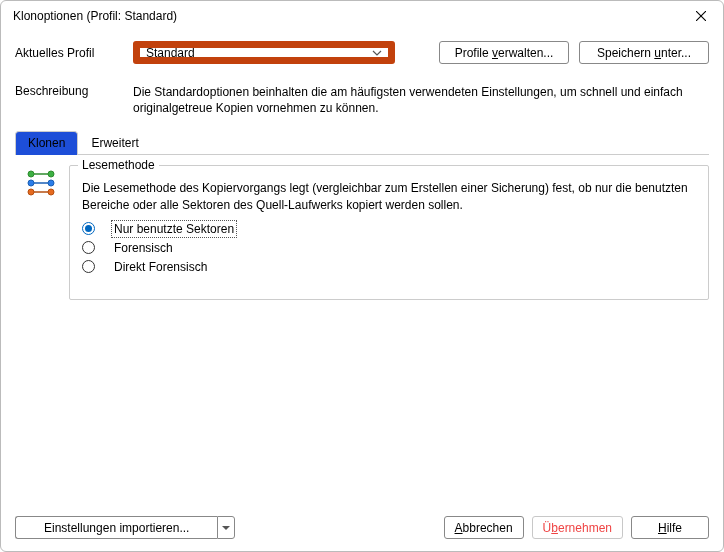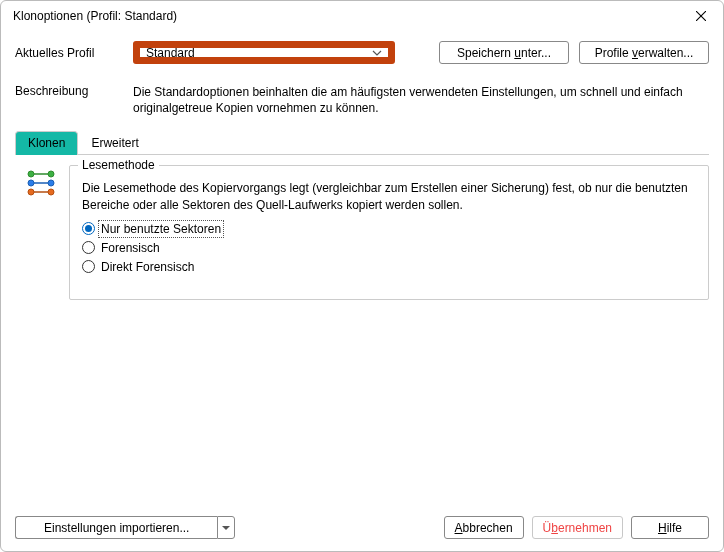--- a/index.html
+++ b/index.html
@@ -86,21 +86,21 @@
     font-size: 12px;
     border: 1px solid transparent;
     border-bottom: none;
     position: relative;
     top: 1px;
     cursor: pointer;
   }
   .tab.active {
     border-color: #ccc;
     border-radius: 4px 4px 0 0;
-    background: #14b8a6;
+    background: #1d4ed8;
   }
   .tab-body {
     display: flex;
     padding: 10px 0 0 10px;
     gap: 12px;
     height: 340px;
   }
   .tab-icon {
     width: 32px; height: 28px;
     flex: 0 0 auto;
@@ -123,21 +123,21 @@
     font-size: 12px;
   }
   .fieldset-desc {
     font-size: 12px;
     line-height: 1.35;
     margin: 4px 0 8px 0;
   }
   .radio-row {
     display: flex;
     align-items: center;
-    gap: 4px;
+    gap: 17px;
     margin: 3px 0;
     cursor: pointer;
   }
   .radio-outer {
     width: 13px; height: 13px;
     border: 1px solid #333;
     border-radius: 50%;
     display: inline-flex;
     align-items: center;
     justify-content: center;
@@ -233,24 +233,24 @@
   <div class="row">
     <div class="row-label">Aktuelles Profil</div>
     <div class="profile-select">
       <span>Standard</span>
       <svg width="10" height="6" viewBox="0 0 10 6">
             <path d="M1 1 L5 5 L9 1" fill="none" stroke="#555" stroke-width="1.2"></path>
           </svg>
     </div>
     <div style="flex:1"></div>
     <div class="topbtn">
+      <span>Profile <span class="mnemonic">v</span>erwalten...</span>
+    </div>
+    <div class="topbtn">
       <span>Speichern <span class="mnemonic">u</span>nter...</span>
-    </div>
-    <div class="topbtn">
-      <span>Profile <span class="mnemonic">v</span>erwalten...</span>
     </div>
   </div>
 
   <div class="desc-row">
     <div class="row-label">Beschreibung</div>
     <div class="desc-text">Die Standardoptionen beinhalten die am häufigsten verwendeten Einstellungen, um schnell und einfach originalgetreue Kopien vornehmen zu können.</div>
   </div>
 
   <div class="tabs">
     <div class="tab active">Klonen</div>

